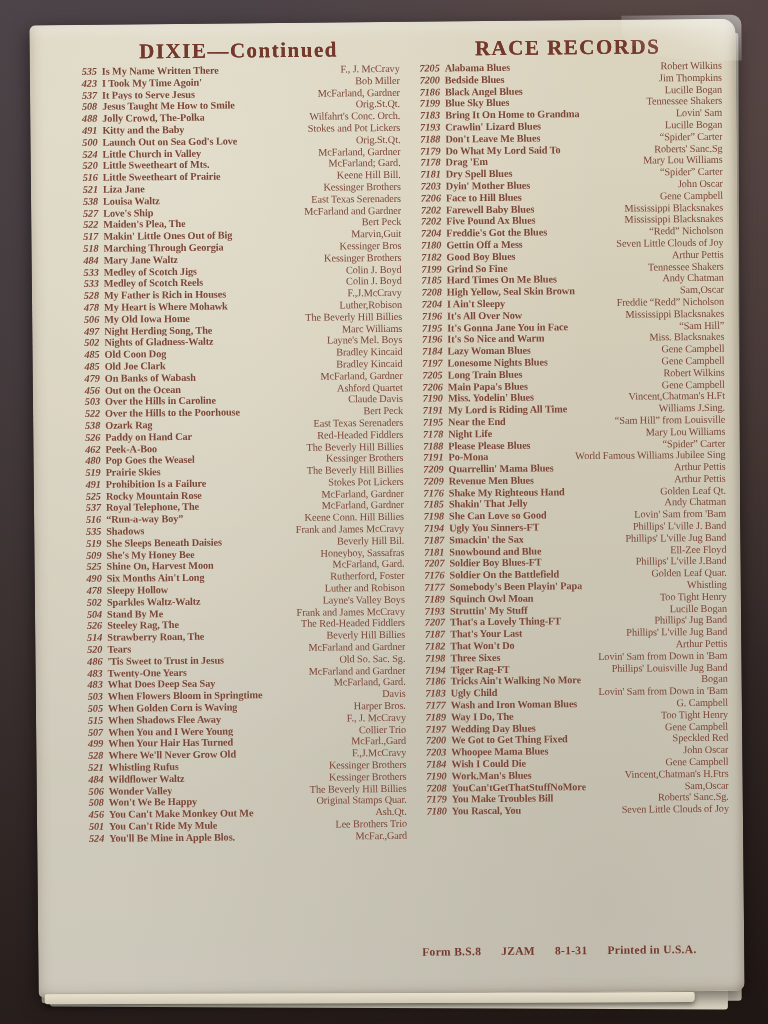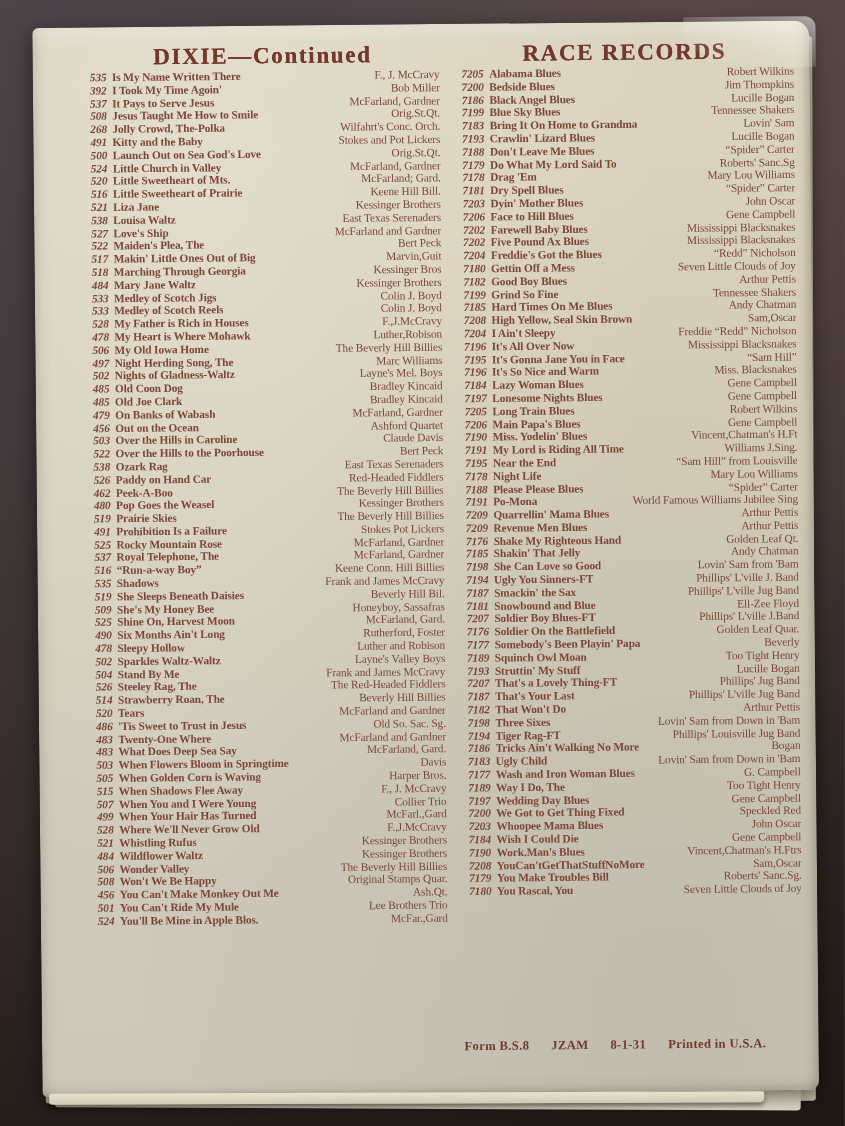--- a/index.html
+++ b/index.html
@@ -92,39 +92,39 @@
         <h1 class="col-title">DIXIE—Continued</h1>
         <div class="rows">
 
             <div class="row">
               <span class="num">535</span>
               <span class="title">Is My Name Written There</span>
               <span class="artist">F., J. McCravy</span>
             </div>
 
             <div class="row">
-              <span class="num">392</span>
+              <span class="num">423</span>
               <span class="title">I Took My Time Agoin'</span>
               <span class="artist">Bob Miller</span>
             </div>
 
             <div class="row">
               <span class="num">537</span>
               <span class="title">It Pays to Serve Jesus</span>
               <span class="artist">McFarland, Gardner</span>
             </div>
 
             <div class="row">
               <span class="num">508</span>
               <span class="title">Jesus Taught Me How to Smile</span>
               <span class="artist">Orig.St.Qt.</span>
             </div>
 
             <div class="row">
-              <span class="num">268</span>
+              <span class="num">488</span>
               <span class="title">Jolly Crowd, The-Polka</span>
               <span class="artist">Wilfahrt's Conc. Orch.</span>
             </div>
 
             <div class="row">
               <span class="num">491</span>
               <span class="title">Kitty and the Baby</span>
               <span class="artist">Stokes and Pot Lickers</span>
             </div>
 
@@ -393,21 +393,21 @@
             </div>
 
             <div class="row">
               <span class="num">486</span>
               <span class="title">'Tis Sweet to Trust in Jesus</span>
               <span class="artist">Old So. Sac. Sg.</span>
             </div>
 
             <div class="row">
               <span class="num">483</span>
-              <span class="title">Twenty-One Where</span>
+              <span class="title">Twenty-One Years</span>
               <span class="artist">McFarland and Gardner</span>
             </div>
 
             <div class="row">
               <span class="num">483</span>
               <span class="title">What Does Deep Sea Say</span>
               <span class="artist">McFarland, Gard.</span>
             </div>
 
             <div class="row">
@@ -754,21 +754,21 @@
 
             <div class="row">
               <span class="num">7176</span>
               <span class="title">Soldier On the Battlefield</span>
               <span class="artist">Golden Leaf Quar.</span>
             </div>
 
             <div class="row">
               <span class="num">7177</span>
               <span class="title">Somebody's Been Playin' Papa</span>
-              <span class="artist">Beverly</span>
+              <span class="artist">Whistling</span>
             </div>
 
             <div class="row">
               <span class="num">7189</span>
               <span class="title">Squinch Owl Moan</span>
               <span class="artist">Too Tight Henry</span>
             </div>
 
             <div class="row">
               <span class="num">7193</span>

